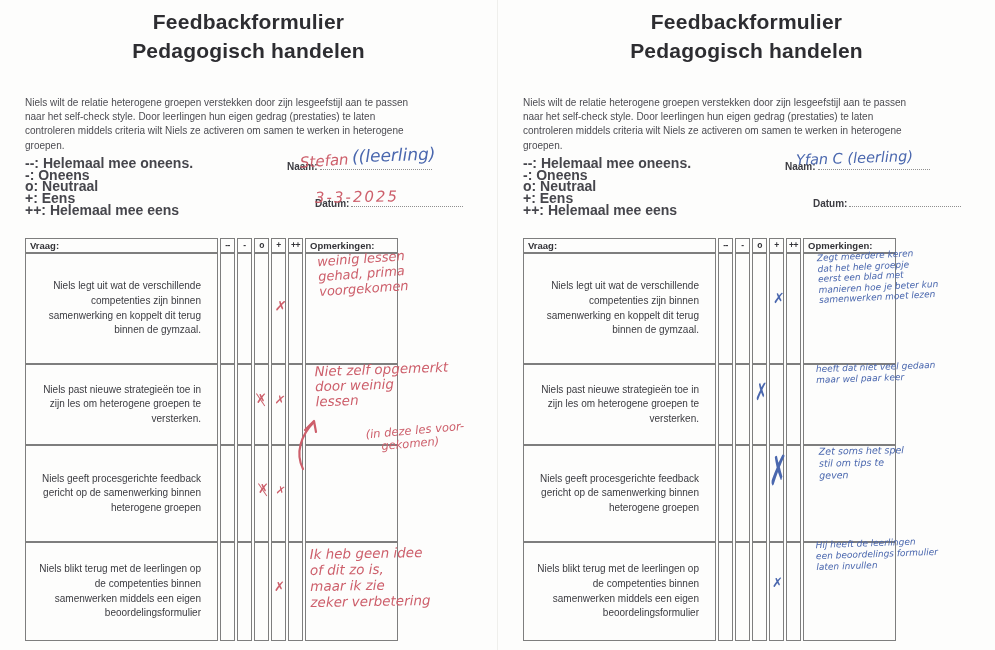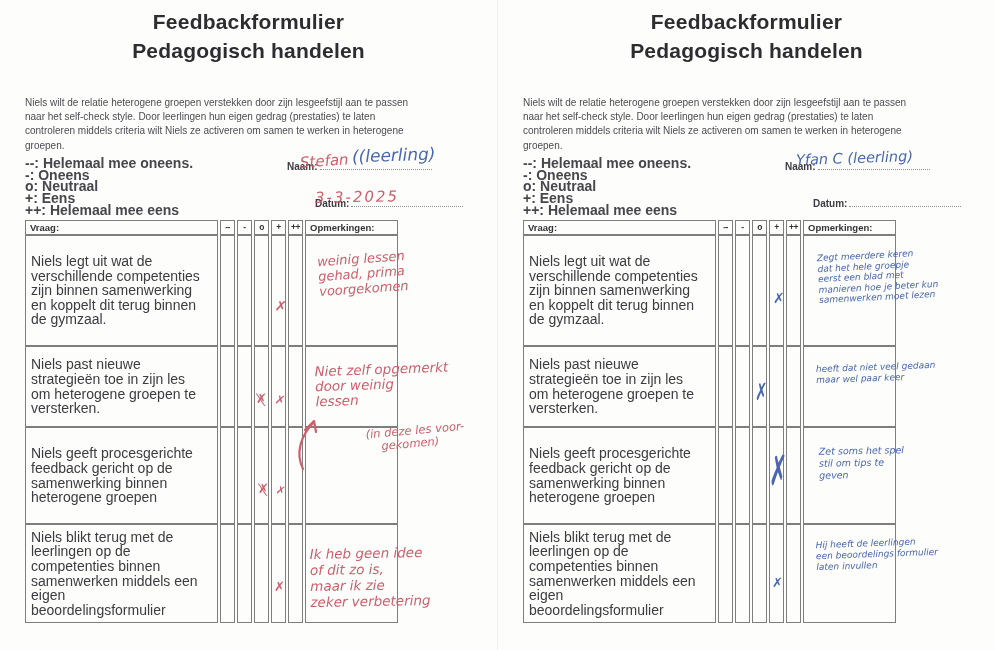--- a/index.html
+++ b/index.html
@@ -29,32 +29,32 @@
     position:absolute; left:25px; top:158px; list-style:none;
     font-size:14px; line-height:11.7px; color:#46464c; font-weight:bold;
   }
   .field { position:absolute; font-size:10px; font-weight:bold; color:#3c3c42; white-space:nowrap; }
   .naam-field  { left:287px; top:161px; }
   .datum-field { left:287px; top:198px;padding-left:28px; }
   .dotline { display:inline-block; border-bottom:1.5px dotted #8f8f8f; width:112px; margin-left:2px; vertical-align:baseline; }
 
   
   .ftable {
-    position:absolute; left:25px; top:220px; width:373px;
+    position:absolute; left:25px; top:238px; width:373px;
     display:grid;
     grid-template-columns:193px 15px 15px 15px 15px 15px 1fr;
     grid-template-rows:15px 111px 81px 97px 99px;
     column-gap:2px;
   }
   .ftable > div { border:1px solid #7e7e7e; background:transparent; }
   .th { font-size:9.5px; font-weight:bold; color:#333338; padding:1px 4px; overflow:hidden; }
   .th.scale { text-align:center; padding:1px 0; font-size:8.5px; letter-spacing:-0.5px; }
   .q {
-    font-size:14px; line-height:14.6px; color:#3b3b40;
-    display:flex; align-items:center; padding:6px 16px 6px 5px;
+    font-size:10px; line-height:14.6px; color:#3b3b40;
+    display:flex; align-items:center; padding:6px 16px 6px 5px;text-align:right;
   }
 
   
   .hw {
     position:absolute; font-family:"DejaVu Sans", sans-serif; font-style:italic;
     white-space:pre; line-height:1.15; pointer-events:none;
   }
   .red  { color:#cd5f6b; }
   .blue { color:#4a67ae; }
 

